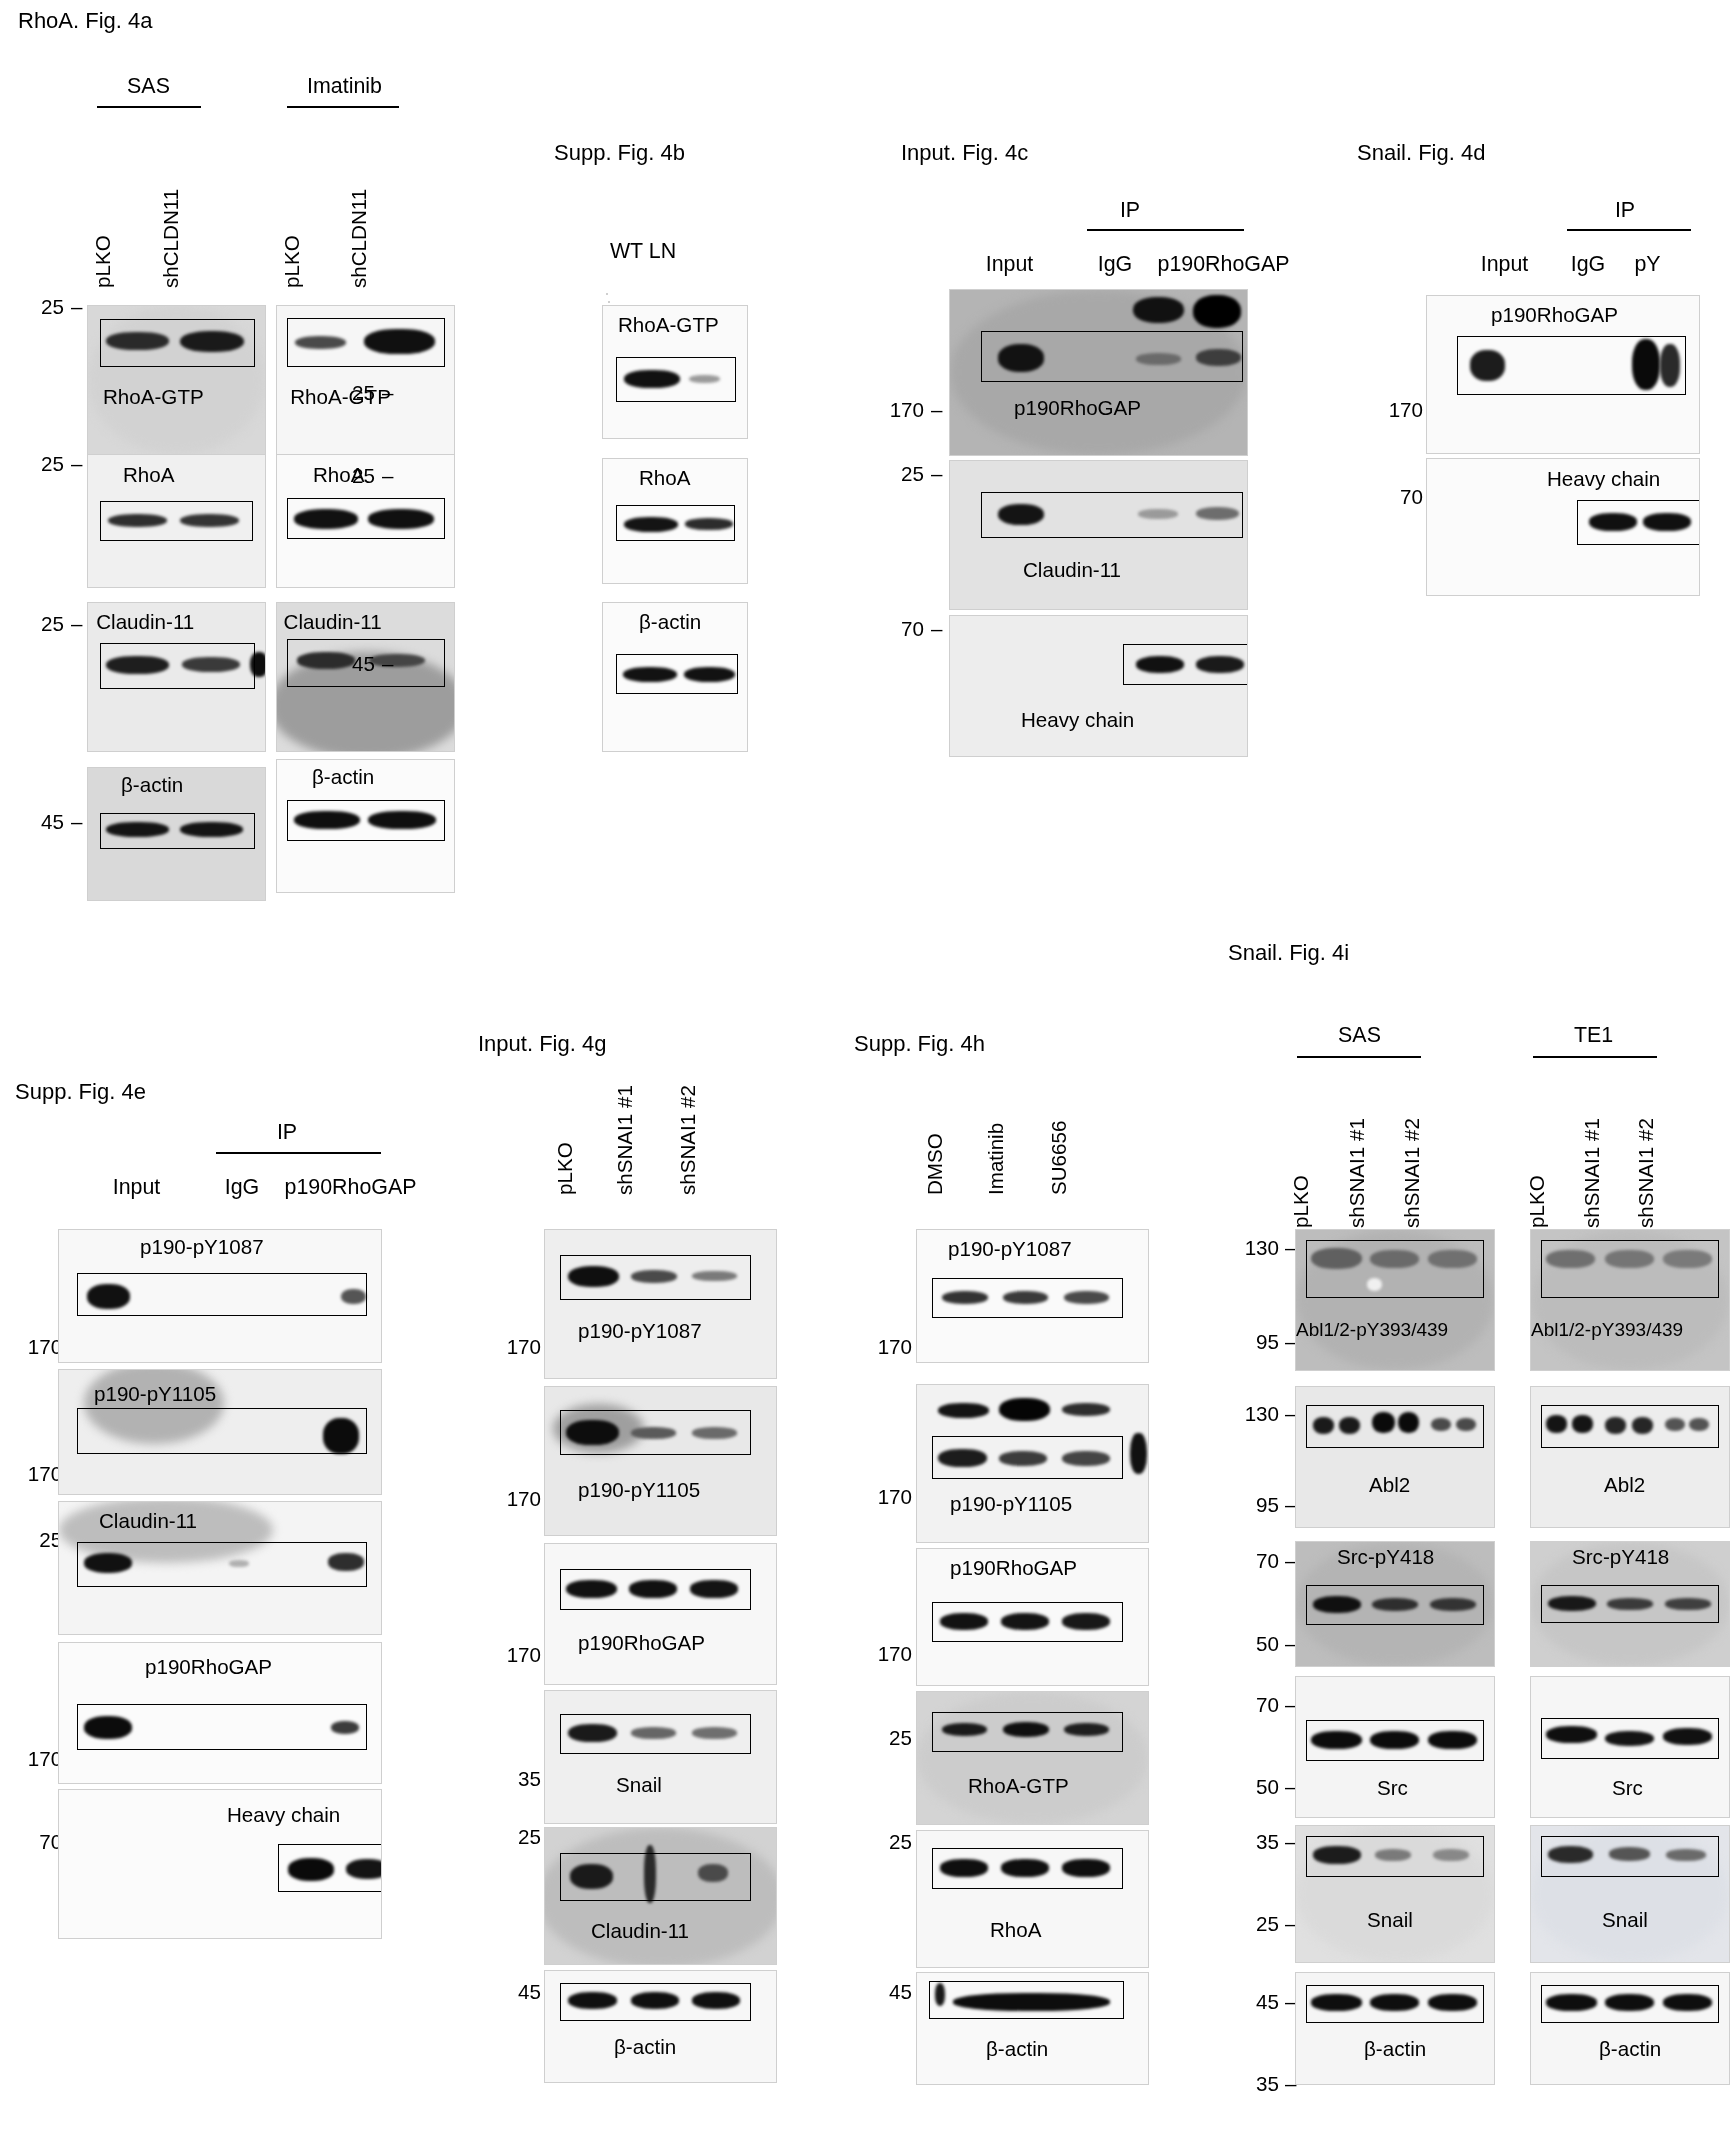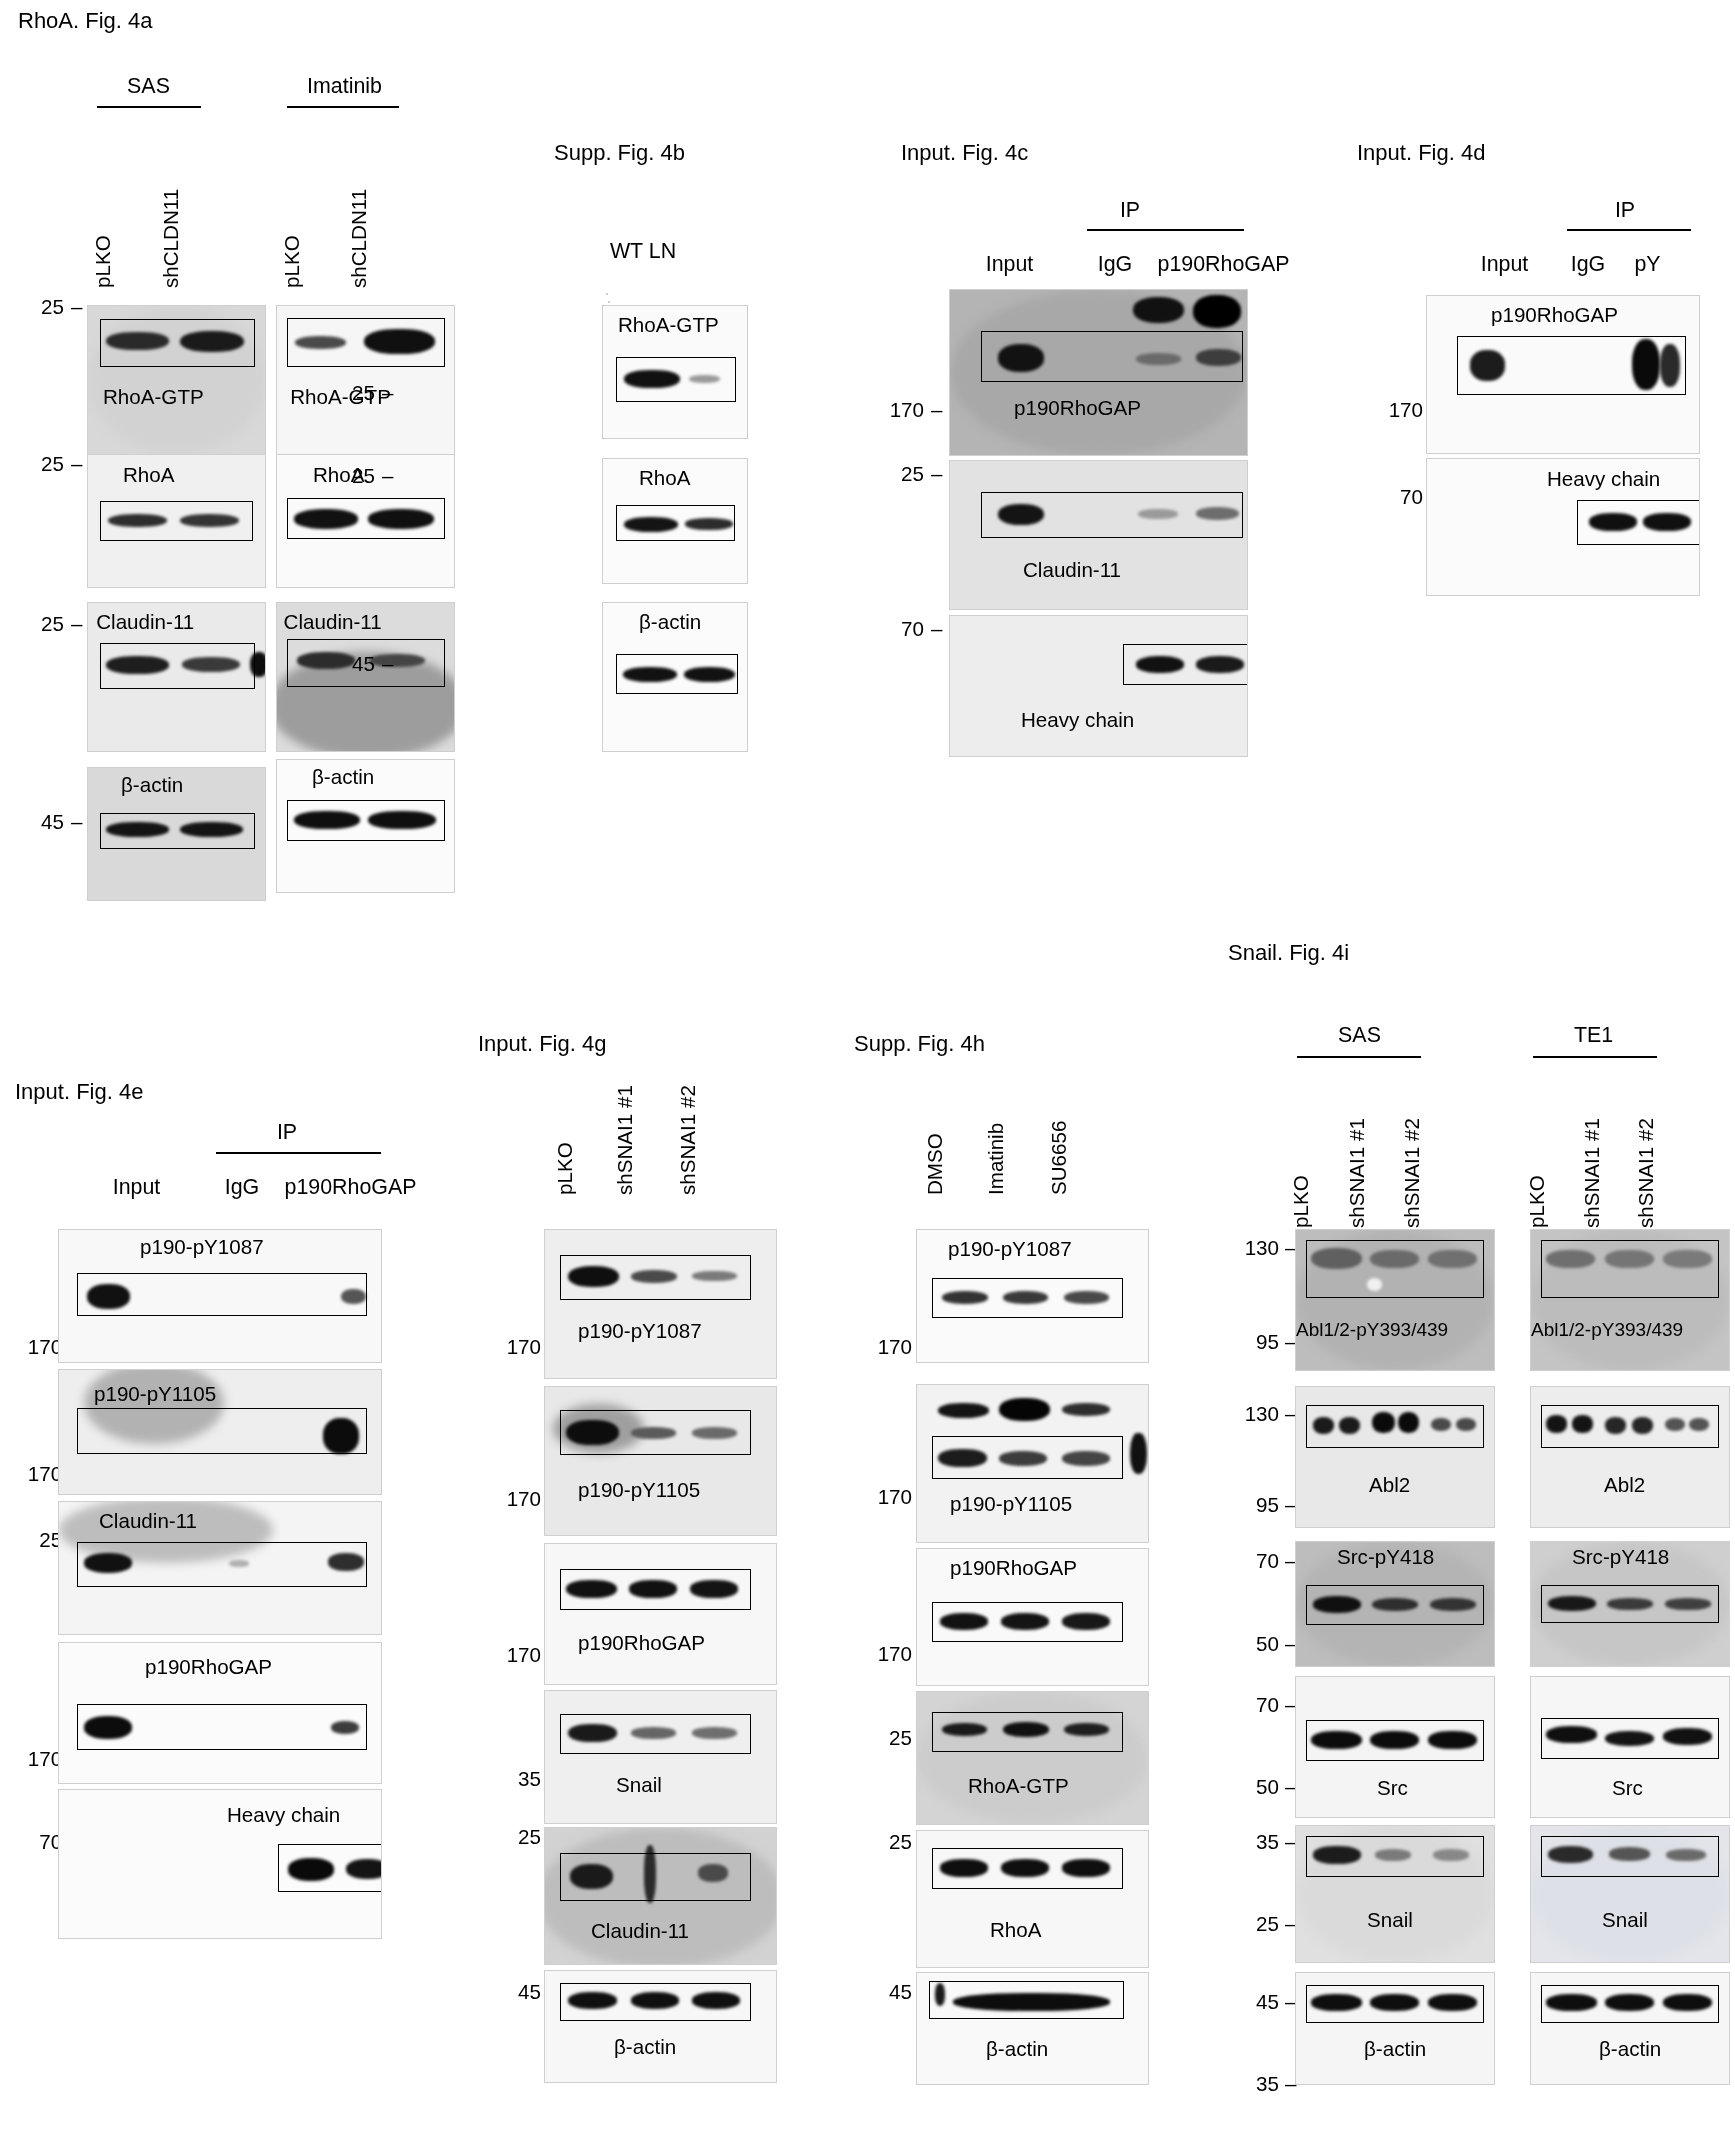--- a/index.html
+++ b/index.html
@@ -229,21 +229,21 @@
 
 <div class="mw" style="left:870px; top:617px; width:54px;">70</div>
 <div class="mw" style="left:926px; top:617px; width:16.5px;">–</div>
 <div class="blot" style="left:949px; top:615px; width:297px; height:140px; background:#ededed;">
   <div class="band" style="left:186px; top:40px; width:48px; height:16.5px; background:#111;"></div>
   <div class="band" style="left:246px; top:40px; width:48px; height:16.5px; background:#1a1a1a;"></div>
   <div class="bandbox" style="left:173px; top:28px; width:132px; height:41px;"></div>
   <div class="ann" style="left:71px; top:92px;">Heavy chain</div>
 </div>
 
-<div class="fig-label" style="left:1357px; top:140px;">Input. Fig. 4d</div>
+<div class="fig-label" style="left:1357px; top:140px;">Snail. Fig. 4d</div>
 <div class="group-label" style="left:1592px; top:198px; width:66px;">IP</div>
 <div class="hline" style="left:1567px; top:229px; width:124px;"></div>
 <div class="group-label" style="left:1459px; top:252px; width:91px;">Input</div>
 <div class="group-label" style="left:1559px; top:252px; width:58px;">IgG</div>
 <div class="group-label" style="left:1627px; top:252px; width:41px;">pY</div>
 
 <div class="mw" style="left:1369px; top:398px; width:54px;">170</div>
 <div class="mw" style="left:1426px; top:398px; width:16.5px;">–</div>
 <div class="blot" style="left:1426px; top:295px; width:272px; height:157px; background:#fafafa;">
   <div class="ann" style="left:64px; top:6.6px;">p190RhoGAP</div>
@@ -255,21 +255,21 @@
 
 <div class="mw" style="left:1369px; top:485px; width:54px;">70</div>
 <div class="mw" style="left:1426px; top:485px; width:16.5px;">–</div>
 <div class="blot" style="left:1426px; top:458px; width:272px; height:136px; background:#fbfbfb;">
   <div class="ann" style="left:120px; top:8.2px;">Heavy chain</div>
   <div class="band" style="left:162px; top:54px; width:48px; height:18px; background:#101010;"></div>
   <div class="band" style="left:216px; top:54px; width:48px; height:18px; background:#101010;"></div>
   <div class="bandbox" style="left:150px; top:41px; width:125px; height:45px;"></div>
 </div>
 
-<div class="fig-label" style="left:15px; top:1079px;">Input. Fig. 4e</div>
+<div class="fig-label" style="left:15px; top:1079px;">Supp. Fig. 4e</div>
 <div class="group-label" style="left:254px; top:1120px; width:66px;">IP</div>
 <div class="hline" style="left:216px; top:1152px; width:165px;"></div>
 <div class="group-label" style="left:91px; top:1175px; width:91px;">Input</div>
 <div class="group-label" style="left:213px; top:1175px; width:58px;">IgG</div>
 <div class="group-label" style="left:272px; top:1175px; width:157px;">p190RhoGAP</div>
 
 <div class="mw" style="left:8.2px; top:1335px; width:54px;">170</div>
 <div class="mw" style="left:64px; top:1335px; width:16.5px;">–</div>
 <div class="blot" style="left:58px; top:1229px; width:322px; height:132px; background:#f8f8f8;">
   <div class="ann" style="left:81px; top:5px;">p190-pY1087</div>

